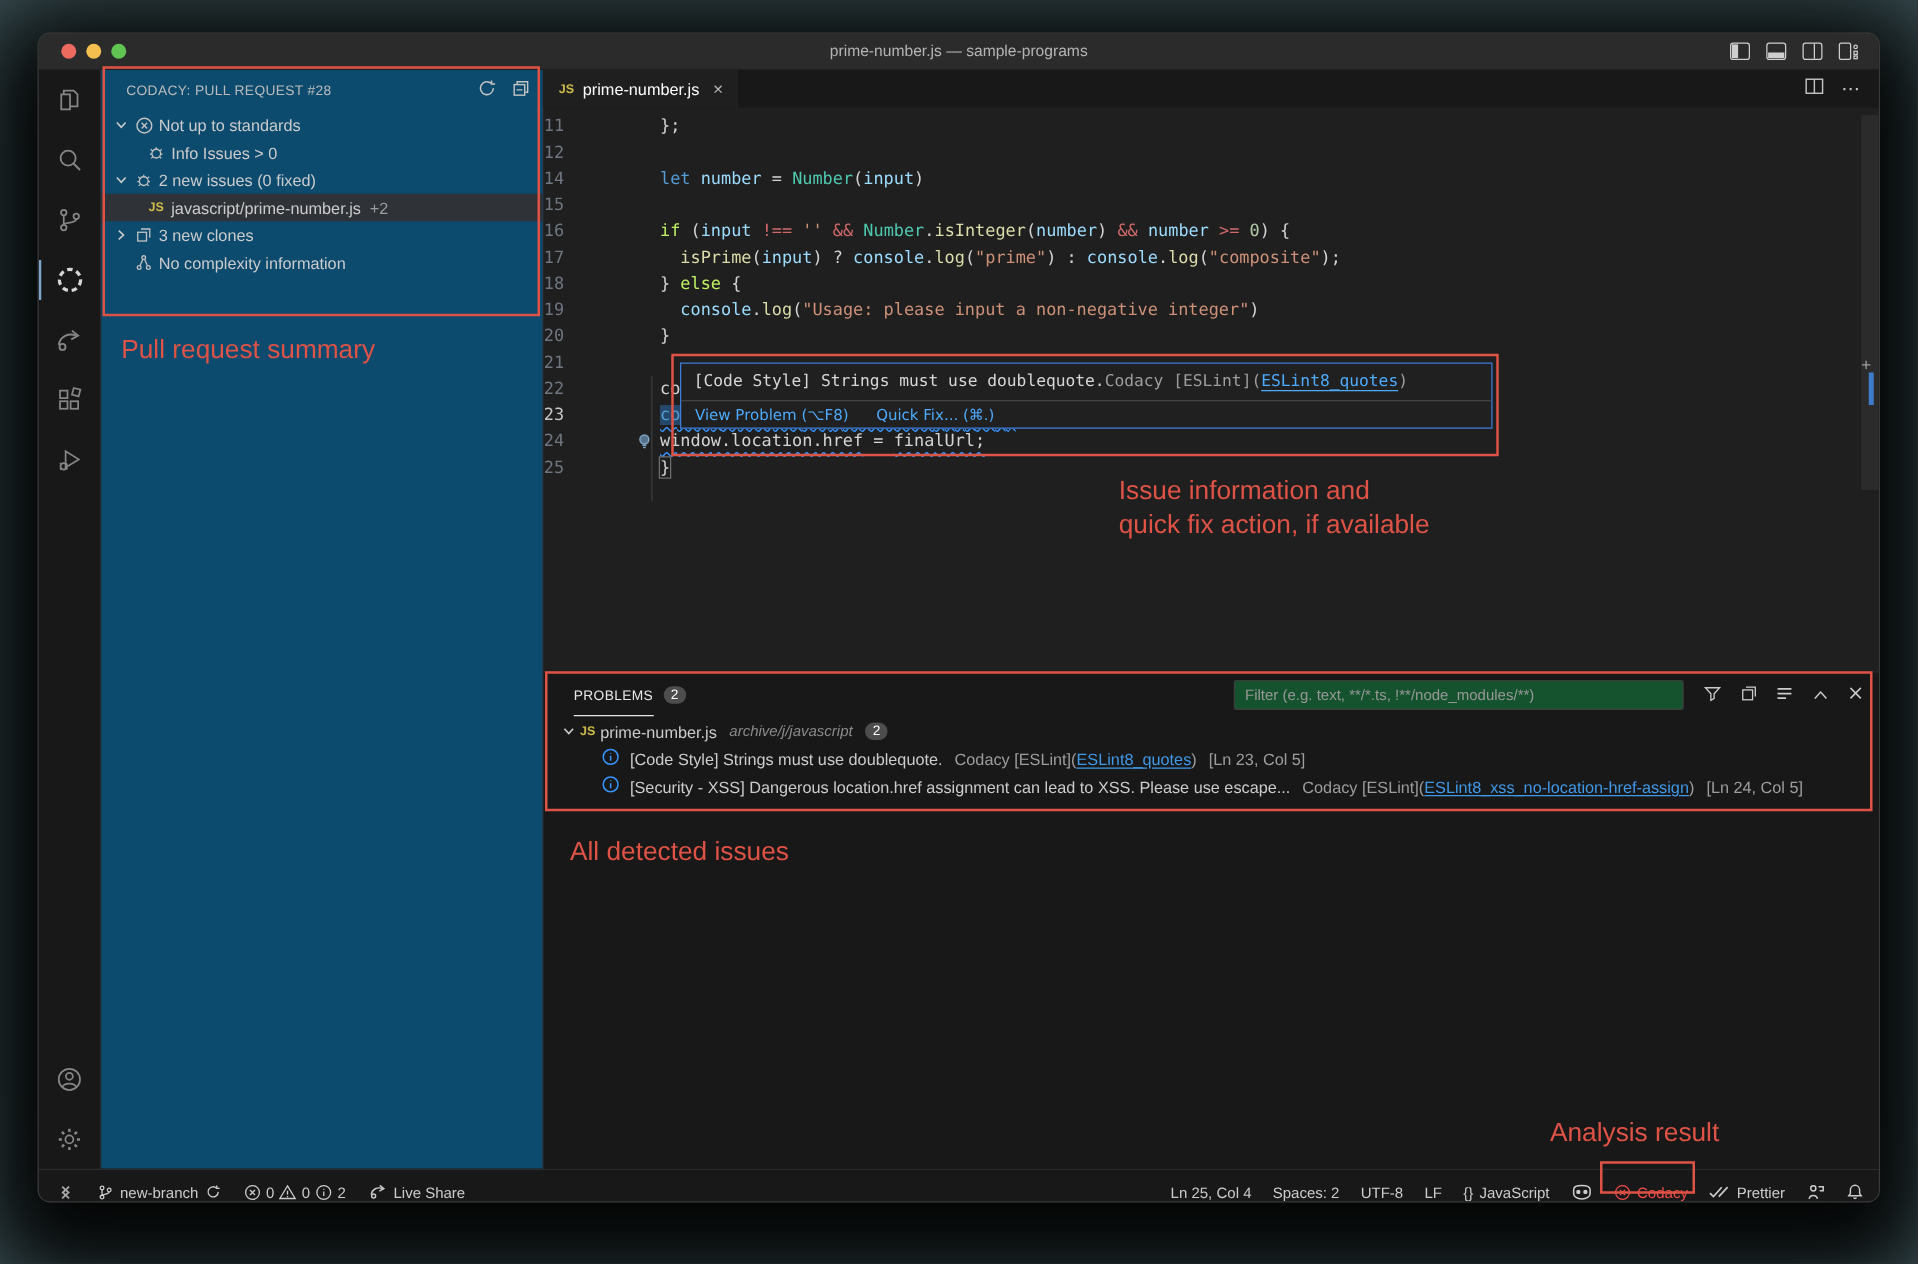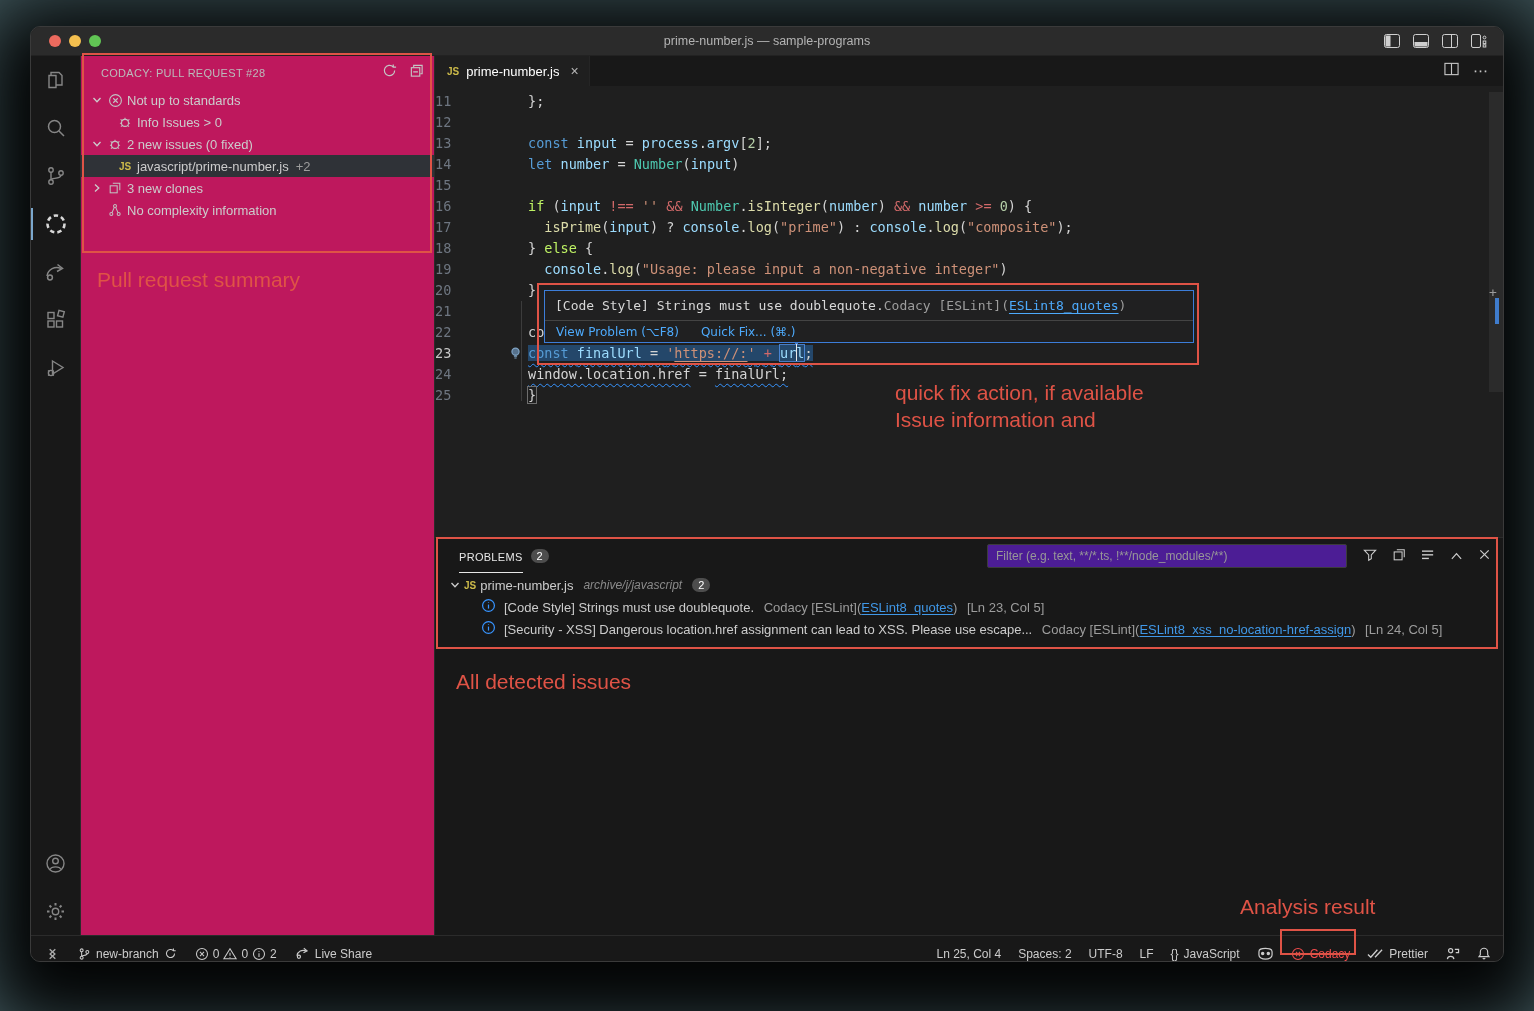--- a/index.html
+++ b/index.html
@@ -23,21 +23,21 @@
   
   .main { flex:1 1 auto; display:flex; min-height:0; }
 
   .activitybar { width:50px; background:#181818; border-right:1px solid #2b2b2b; display:flex; flex-direction:column; align-items:stretch; }
   .act-item { height:48px; display:flex; align-items:center; justify-content:center; position:relative; color:#868686; }
   .act-item.active { color:#d7d7d7; }
   .act-item.active::before { content:""; position:absolute; left:0; top:8px; bottom:8px; width:2px; background:#7ba7cc; }
   .act-spacer { flex:1; }
 
   
-  .sidebar { width:354px; background:#be185d; border-right:1px solid #2b2b2b; display:flex; flex-direction:column; }
+  .sidebar { width:354px; background:#0c4a6e; border-right:1px solid #2b2b2b; display:flex; flex-direction:column; }
   .sb-header { height:33px; display:flex; align-items:center; padding:0 10px 0 20px; }
   .sb-title { color:#bbbbbb; font-size:11px; letter-spacing:0.3px; flex:1 1 auto; white-space:nowrap; }
   .sb-actions { display:flex; gap:12px; color:#c5c5c5; }
   .tree { font-size:13px; color:#cccccc; }
   .tree-row { height:22px; display:flex; align-items:center; white-space:nowrap; }
   .tree-row.selected { background:#2f3237; }
   .tw { display:inline-flex; align-items:center; justify-content:center; flex:0 0 auto; }
   .chev { width:16px; margin-left:8px; color:#cccccc; }
   .no-chev { width:16px; margin-left:8px; }
   .t-icon { width:20px; color:#c2c2c2; }
@@ -88,21 +88,21 @@
   .ruler-plus { position:absolute; left:0px; top:199px; color:#9b9b9b; font-size:13px; font-family:"DejaVu Sans Mono",monospace; }
   .ruler-info { position:absolute; left:6px; top:212px; width:4px; height:26px; background:#3f7ccc; }
 
   
   .panel { flex:1 1 auto; background:#181818; border-top:1px solid #2b2b2b; position:relative; font-size:13px; }
   .panel-header { height:36px; display:flex; align-items:center; padding:0 12px 0 24px; }
   .panel-tab { display:flex; align-items:center; gap:8px; height:100%; }
   .panel-tab-label { color:#e7e7e7; font-size:11px; letter-spacing:0.3px; border-bottom:1px solid #e7e7e7; padding:11px 0 9px; }
   .badge { background:#4d4d4d; color:#ffffff; font-size:11px; border-radius:9px; padding:1px 6px; }
   .panel-header-right { margin-left:auto; display:flex; align-items:center; gap:16px; }
-  .filter-box { width:360px; height:24px; background:#4c1d95; border:1px solid #3c3c3c; border-radius:2px; color:#989898;
+  .filter-box { width:360px; height:24px; background:#14532d; border:1px solid #3c3c3c; border-radius:2px; color:#989898;
     font-size:12px; padding:0 8px; font-family:"Liberation Sans",sans-serif; }
   .filter-box::placeholder { color:#989898; }
   .panel-icons { display:flex; gap:15px; color:#cccccc; align-items:center; }
   .prob-row { height:22px; display:flex; align-items:center; white-space:nowrap; color:#cccccc; }
   .prob-file { padding-left:15px; gap:4px; }
   .prob-path { color:#8b8b8b; font-size:12px; margin-left:6px;font-style:italic; }
   .prob-issue { padding-left:46px; gap:8px; }
   .dim { color:#9d9d9d; }
   .plink { color:#4098e8; text-decoration:underline; text-underline-offset:2px; }
   .mlgap { margin-left:6px; }
@@ -336,21 +336,20 @@
               </svg></span>
           <span style="font-size:15px;letter-spacing:1px;">⋯</span>
         </div>
       </div>
 
       <div class="editor-content">
         <div class="scope-guide" style="top:215px;height:100px;"></div>
         <div class="code-lines">
             <div class="code-line"><div class="line-num">11</div><div class="code-text"><span class="fg">};</span></div></div>
             <div class="code-line"><div class="line-num">12</div><div class="code-text"></div></div>
-            <div class="code-line"><div class="line-num">13</div><div class="code-text"><span class="kw">const</span><span class="fg"> </span><span class="var">input</span><span class="fg"> = </span><span class="var">process</span><span class="fg">.</span><span class="var">argv</span><span class="fg">[</span><span class="num">2</span><span class="fg">];</span></div></div>
             <div class="code-line"><div class="line-num">14</div><div class="code-text"><span class="kw">let</span><span class="fg"> </span><span class="var">number</span><span class="fg"> = </span><span class="cls">Number</span><span class="fg">(</span><span class="var">input</span><span class="fg">)</span></div></div>
             <div class="code-line"><div class="line-num">15</div><div class="code-text"></div></div>
             <div class="code-line"><div class="line-num">16</div><div class="code-text"><span class="ctrl">if</span><span class="fg"> (</span><span class="var">input</span><span class="fg"> </span><span class="op">!==</span><span class="fg"> </span><span class="str">''</span><span class="fg"> </span><span class="op">&amp;&amp;</span><span class="fg"> </span><span class="cls">Number</span><span class="fg">.</span><span class="fn">isInteger</span><span class="fg">(</span><span class="var">number</span><span class="fg">) </span><span class="op">&amp;&amp;</span><span class="fg"> </span><span class="var">number</span><span class="fg"> </span><span class="op">&gt;=</span><span class="fg"> </span><span class="num">0</span><span class="fg">) {</span></div></div>
             <div class="code-line"><div class="line-num">17</div><div class="code-text"><span class="fg">  </span><span class="fn">isPrime</span><span class="fg">(</span><span class="var">input</span><span class="fg">) ? </span><span class="var">console</span><span class="fg">.</span><span class="fn">log</span><span class="fg">(</span><span class="str">"prime"</span><span class="fg">) : </span><span class="var">console</span><span class="fg">.</span><span class="fn">log</span><span class="fg">(</span><span class="str">"composite"</span><span class="fg">);</span></div></div>
             <div class="code-line"><div class="line-num">18</div><div class="code-text"><span class="fg">} </span><span class="ctrl">else</span><span class="fg"> {</span></div></div>
             <div class="code-line"><div class="line-num">19</div><div class="code-text"><span class="fg">  </span><span class="var">console</span><span class="fg">.</span><span class="fn">log</span><span class="fg">(</span><span class="str">"Usage: please input a non-negative integer"</span><span class="fg">)</span></div></div>
             <div class="code-line"><div class="line-num">20</div><div class="code-text"><span class="fg">}</span></div></div>
             <div class="code-line"><div class="line-num">21</div><div class="code-text"></div></div>
             <div class="code-line"><div class="line-num">22</div><div class="code-text"><span class="fg">co</span></div></div>
             <div class="code-line active"><div class="line-num">23</div><div class="code-text"><span class="sel-span"><span class="kw">const</span><span class="fg"> </span><span class="var">finalUrl</span><span class="fg"> = </span><span class="str">'</span><span class="str link">https://:</span><span class="str">'</span><span class="fg"> </span><span class="op">+</span><span class="fg"> </span><span class="word-box"><span class="var">ur</span><span class="cursor"></span><span class="var">l</span></span><span class="fg">;</span></span></div></div>
@@ -544,17 +543,17 @@
   </div>
 </div>
 
 <div class="anno-box" style="left:82px; top:53px; width:350px; height:200px;"></div>
 <div class="anno-box" style="left:537px; top:283px; width:662px; height:82px;"></div>
 <div class="anno-box" style="left:436px; top:537px; width:1062px; height:112px;"></div>
 <div class="anno-box" style="left:1280px; top:929px; width:76px; height:26px;"></div>
 
 <div class="anno-label" style="left:97px; top:266px;">Pull request summary</div>
 <div class="anno-label" style="left:895px; top:379px;">
+  <div>Issue information and</div>
   <div>quick fix action, if available</div>
-  <div>Issue information and</div>
 </div>
 <div class="anno-label" style="left:456px; top:668px;">All detected issues</div>
 <div class="anno-label" style="left:1240px; top:893px;">Analysis result</div>
 
 </body></html>

